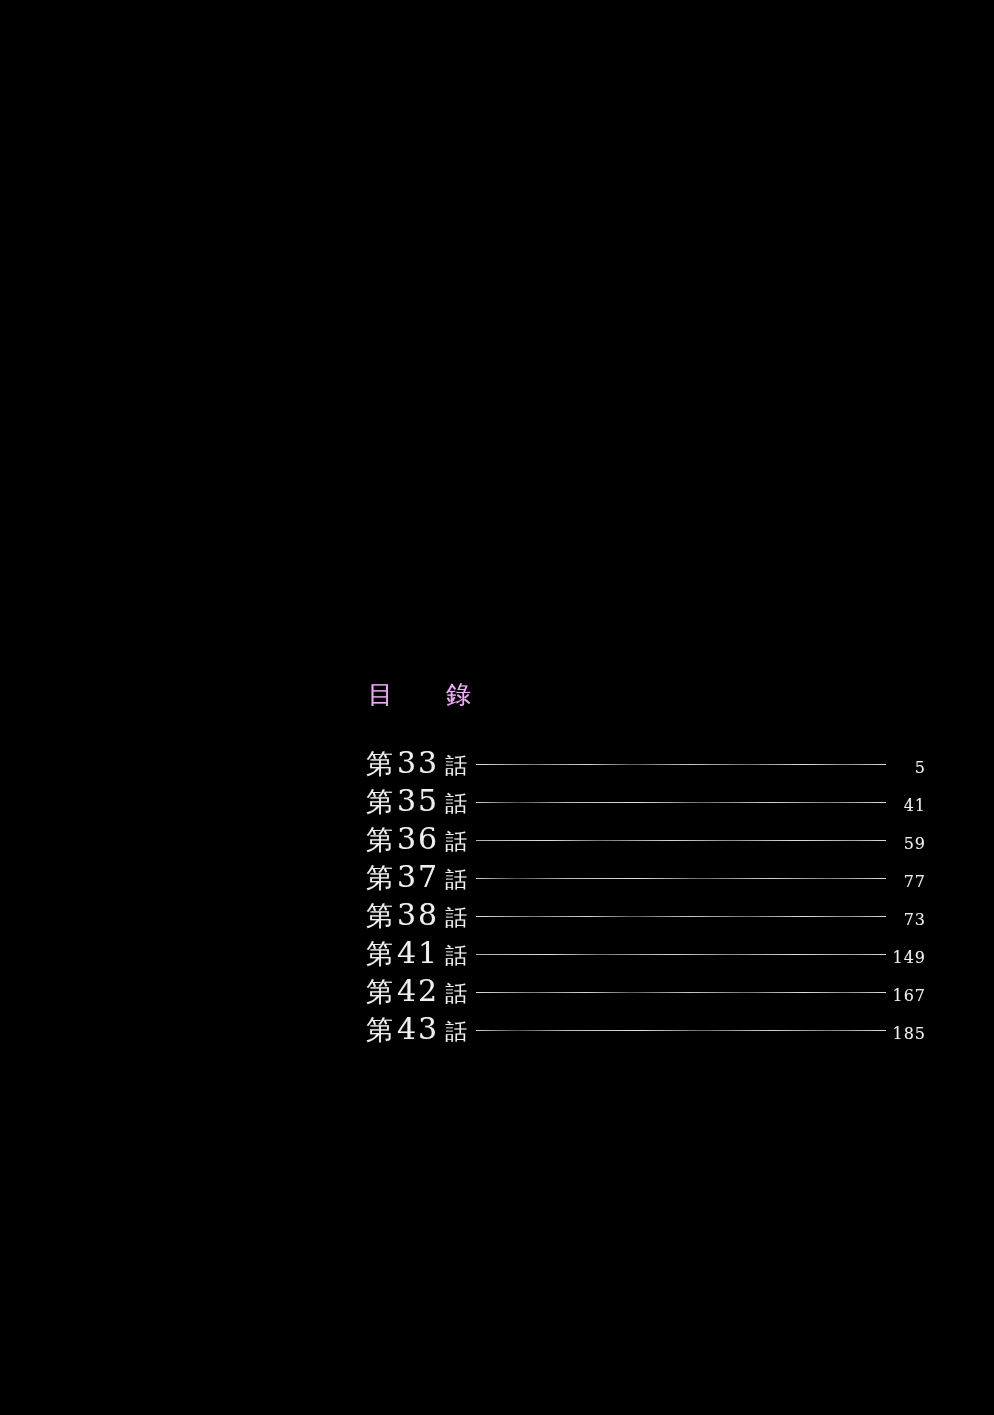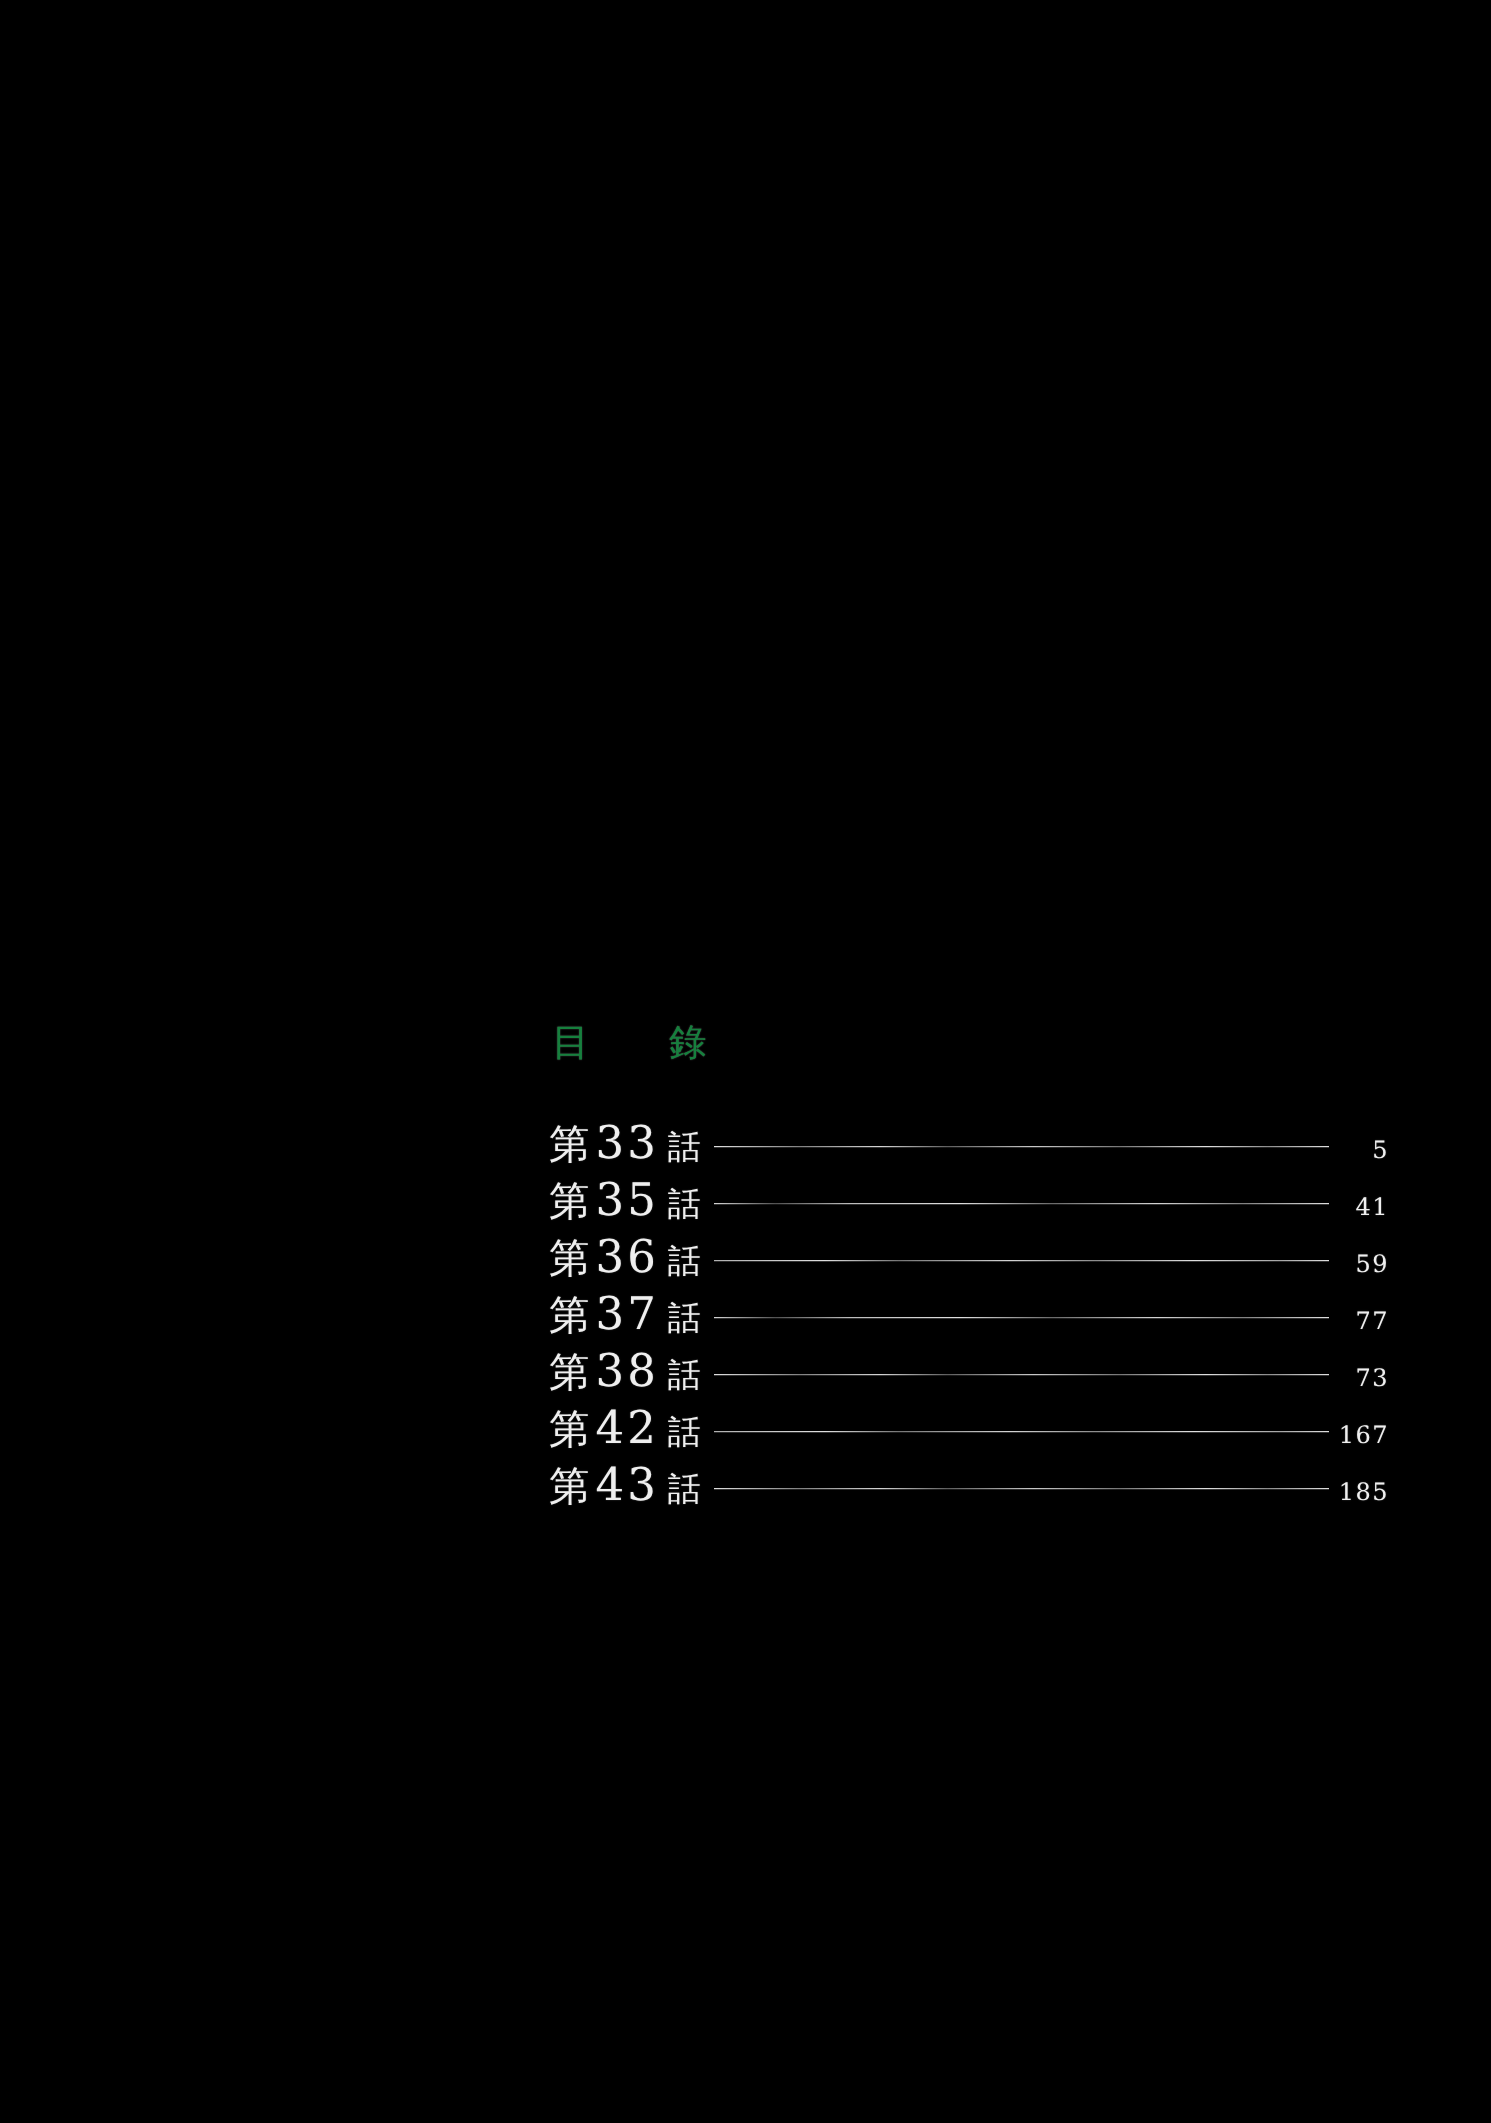--- a/index.html
+++ b/index.html
@@ -15,21 +15,21 @@
     overflow: hidden;
     font-family: "DejaVu Serif", "Liberation Serif", serif;
   }
   .toc {
     position: absolute;
     left: 366px;
     top: 678px;
     width: 560px;
   }
   .toc-heading {
-    color: #15803d;
+    color: #f0abfc;
     font-size: 25px;
     letter-spacing: 14px;
     font-weight: 500;
     margin: 0 0 34px 2px;
     text-shadow: 0 0 1px rgba(255,255,255,0.35);
   }
   .toc-list {
     list-style: none;
     margin: 0;
     padding: 0;
@@ -142,20 +142,25 @@
           <span class="toc-label"><span>第</span><span class="num">37</span><span class="kanji-end">話</span></span>
           <span class="toc-leader"></span>
           <span class="toc-page">77</span>
         </li>
         <li class="toc-item">
           <span class="toc-label"><span>第</span><span class="num">38</span><span class="kanji-end">話</span></span>
           <span class="toc-leader"></span>
           <span class="toc-page">73</span>
         </li>
         <li class="toc-item">
+          <span class="toc-label"><span>第</span><span class="num">41</span><span class="kanji-end">話</span></span>
+          <span class="toc-leader"></span>
+          <span class="toc-page">149</span>
+        </li>
+        <li class="toc-item">
           <span class="toc-label"><span>第</span><span class="num">42</span><span class="kanji-end">話</span></span>
           <span class="toc-leader"></span>
           <span class="toc-page">167</span>
         </li>
         <li class="toc-item">
           <span class="toc-label"><span>第</span><span class="num">43</span><span class="kanji-end">話</span></span>
           <span class="toc-leader"></span>
           <span class="toc-page">185</span>
         </li>
       </ul>

